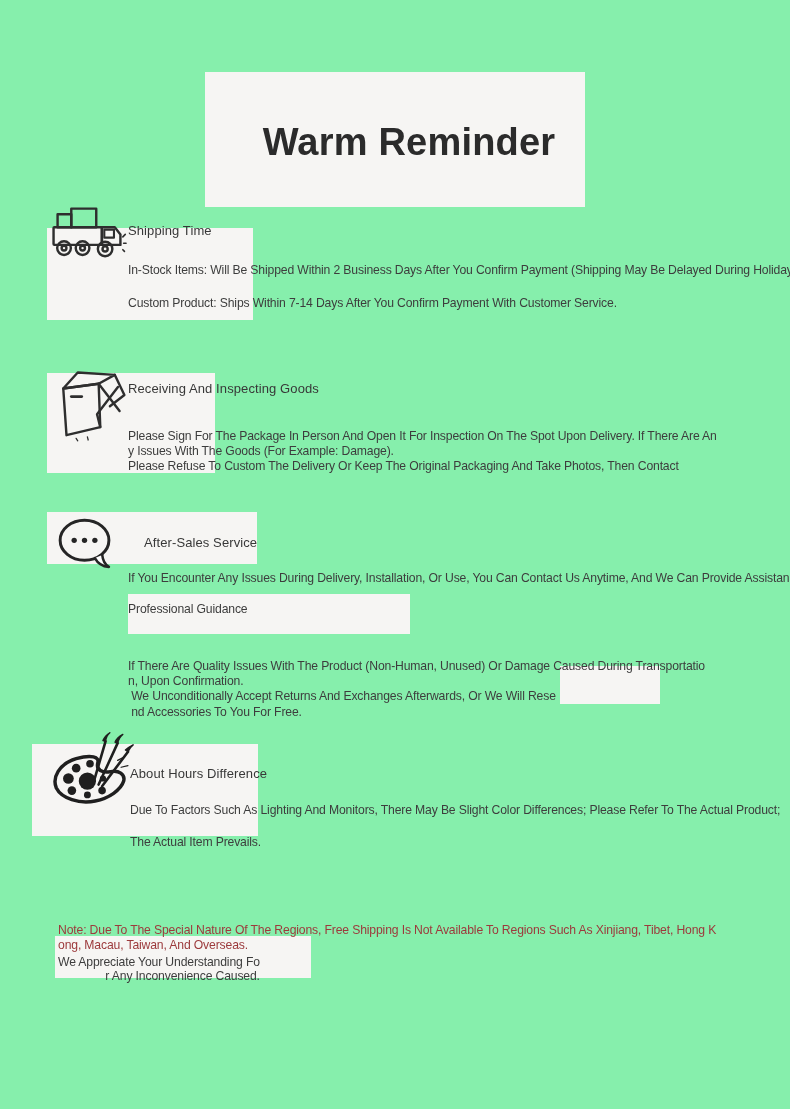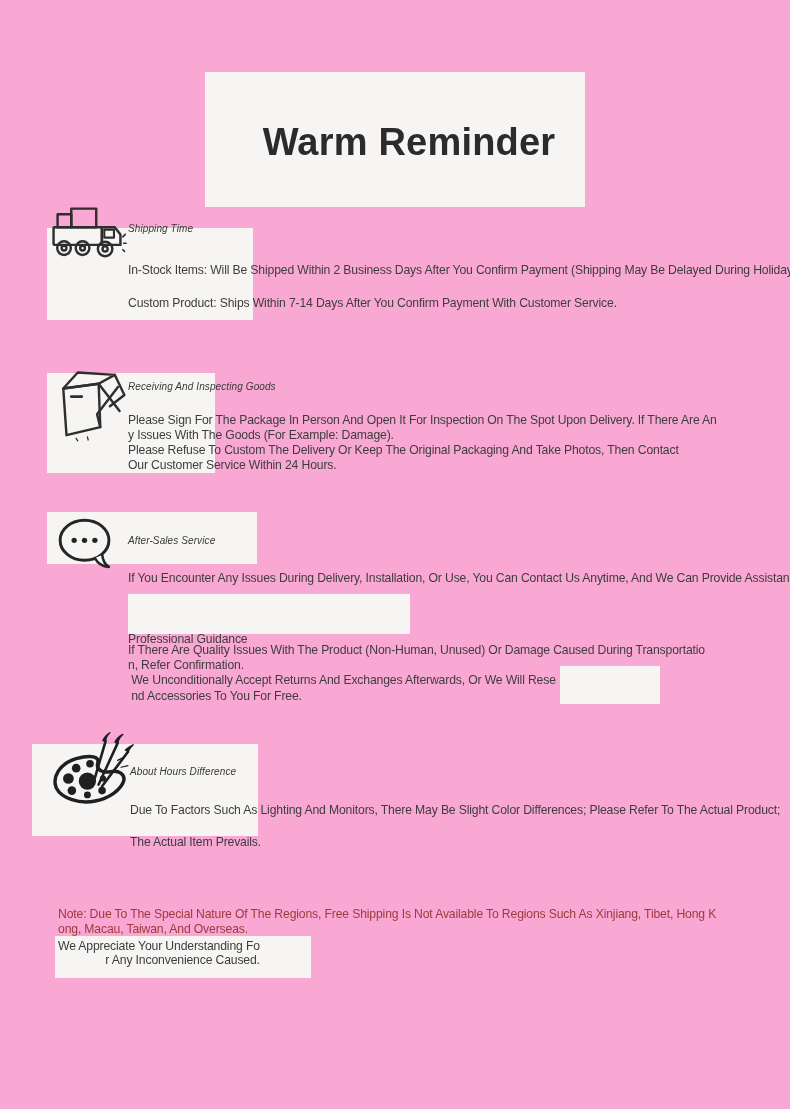--- a/index.html
+++ b/index.html
@@ -1,50 +1,49 @@
 <!DOCTYPE html>
 <html><head>
 <meta charset="utf-8">
 <style>
   html, body { margin: 0; padding: 0; background: #ffffff; }
   .canvas {
     position: relative;
     width: 790px;
     height: 1109px;
-    background: #f9a8d4;
+    background: #86efac;
     overflow: hidden;
     font-family: "Liberation Sans", sans-serif;
     color: #3b3b3b;
   }
   .patch { position: absolute; background: #f6f5f3; }
   .page-title {
     position: absolute;
     left: 14px; top: 121px; width: 790px;
     text-align: center;
     font-size: 38px;
     font-weight: 700;
     color: #2b2b2b;
     letter-spacing: 0.2px;
   }
   .section-heading {
     position: absolute;
-    font-size: 10px;
+    font-size: 13px;
     color: #383838;
     letter-spacing: 0.1px;
     white-space: pre;
-    font-style: italic;
   }
   .body-line {
     position: absolute;
     font-size: 12.2px;
     color: #3d3d3d;
     letter-spacing: -0.15px;
     white-space: pre;
   }
-  .para { position: absolute; }
+  .para { position: absolute; margin-top: 16px; }
   .para .pline {
     font-size: 12.2px;
     color: #3d3d3d;
     letter-spacing: -0.15px;
     line-height: 14.8px;
     white-space: pre;
   }
   .note-red { color: #9c3a3c; }
   .note-red .pline { color: #9c3a3c; }
   .icon-box { position: absolute; }
@@ -97,38 +96,37 @@
       <path d="M30 92 l2 3 M44 90 l1 4" stroke-width="1.6"></path>
     </svg>
   </div>
   <div class="section-heading" style="left:128px; top:381px;">Receiving And Inspecting Goods</div>
   <div class="para" style="left:128px; top:413px;">
     <div class="pline">Please Sign For The Package In Person And Open It For Inspection On The Spot Upon Delivery. If There Are An</div>
     <div class="pline">y Issues With The Goods (For Example: Damage).</div>
   </div>
   <div class="para" style="left:128px; top:443px;">
     <div class="pline">Please Refuse To Custom The Delivery Or Keep The Original Packaging And Take Photos, Then Contact</div>
-    <div class="pline">Our Customer Service Within 24 Hours.</div>
   </div>
 
   <div class="icon-box" style="left:52px; top:514px; width:68px; height:60px;">
     <svg viewBox="0 0 92 78" fill="none" stroke="#252525" stroke-width="4" stroke-linecap="round" stroke-linejoin="round">
       <ellipse cx="44" cy="34" rx="33" ry="27"></ellipse>
       <path d="M58 58 q6 11 19 12 q-8 -5 -9 -16" fill="#ffffff" stroke-width="3.4"></path>
       <circle cx="30" cy="34" r="3.6" fill="#252525" stroke="none"></circle>
       <circle cx="44" cy="34" r="3.6" fill="#252525" stroke="none"></circle>
       <circle cx="58" cy="34" r="3.6" fill="#252525" stroke="none"></circle>
     </svg>
   </div>
-  <div class="section-heading" style="left:128px; top:535px;">After-Sales Service</div>
+  <div class="section-heading" style="left:144px; top:535px;">After-Sales Service</div>
   <div class="body-line" style="left:128px; top:571px;">If You Encounter Any Issues During Delivery, Installation, Or Use, You Can Contact Us Anytime, And We Can Provide Assistance.</div>
-  <div class="body-line" style="left:128px; top:602px;margin-top:30px;">Professional Guidance</div>
+  <div class="body-line" style="left:128px; top:602px;">Professional Guidance</div>
   <div class="para" style="left:128px; top:643px;">
     <div class="pline" style="line-height:15.2px;">If There Are Quality Issues With The Product (Non-Human, Unused) Or Damage Caused During Transportatio</div>
-    <div class="pline" style="line-height:15.2px;">n, Refer Confirmation.</div>
+    <div class="pline" style="line-height:15.2px;">n, Upon Confirmation.</div>
     <div class="pline" style="line-height:15.2px;"> We Unconditionally Accept Returns And Exchanges Afterwards, Or We Will Rese</div>
     <div class="pline" style="line-height:15.2px;"> nd Accessories To You For Free.</div>
   </div>
 
   <div class="icon-box" style="left:44px; top:731px; width:92px; height:76px;">
     <svg viewBox="0 0 104 88" fill="none" stroke="#1f1f1f" stroke-linecap="round" stroke-linejoin="round">
       <path d="M36 32 C16 38 8 54 13 66 C19 78 40 85 58 81 C74 78 88 68 91 58 C93 50 85 45 76 47 C66 49 59 45 61 37 C63 30 54 27 36 32 Z" stroke-width="4"></path>
       <circle cx="49" cy="58" r="10" fill="#1f1f1f" stroke="none"></circle>
       <circle cx="27" cy="55" r="6.2" fill="#1f1f1f" stroke="none"></circle>
       <circle cx="36" cy="43" r="5" fill="#1f1f1f" stroke="none"></circle>

